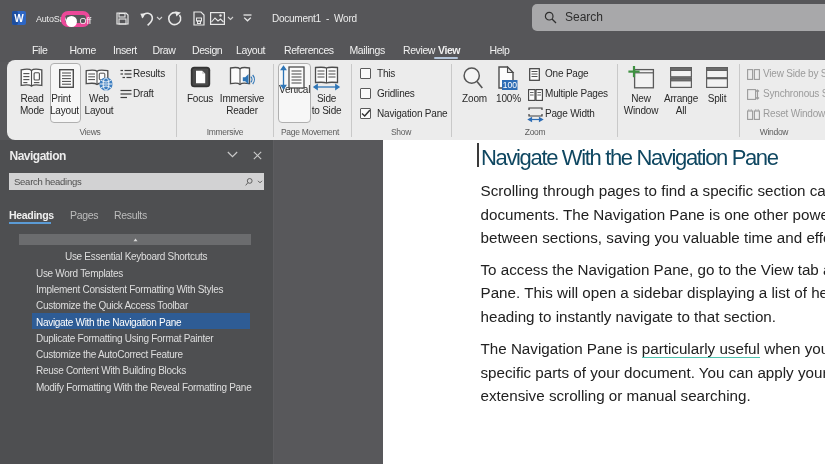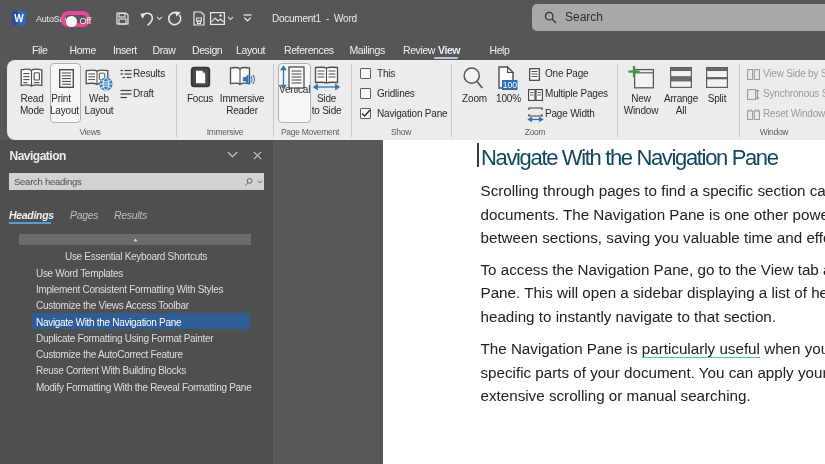--- a/index.html
+++ b/index.html
@@ -38,21 +38,21 @@
 .gray { color:#9b9b9b; }
 
 
 #navpane { position:absolute; left:0; top:140px; width:274px; height:324px; background:#4e4f51; border-right:1px solid #5d5d60; }
 #page { position:absolute; left:383px; top:140px; width:442px; height:324px; background:#ffffff; }
 
 
 #navtitle { position:absolute; left:9.5px; top:149px; font-size:12px; letter-spacing:-0.5px; font-weight:bold; color:#ededed; }
 #nsearch { position:absolute; left:9px; top:173px; width:255px; height:17px; background:#d2d2d3; }
 #nsearch span { position:absolute; left:5px; top:3px; font-size:9.5px; letter-spacing:-0.25px; color:#4f4f4f; }
-.ntab { position:absolute; top:208.5px; font-size:10.5px; letter-spacing:-0.3px; color:#bdbdbd;font-style:italic; }
+.ntab { position:absolute; top:208.5px; font-size:10.5px; letter-spacing:-0.3px; color:#bdbdbd; }
 #hline { position:absolute; left:9px; top:222px; width:42px; height:2px; background:#5b9bd5; }
 #scrollup { position:absolute; left:19px; top:234px; width:232px; height:11px; background:#6b6c6e; }
 .nitem { position:absolute; left:36px; font-size:10px; letter-spacing:-0.3px; color:#dedede; white-space:nowrap; }
 #selitem { position:absolute; left:32px; top:313px; width:218px; height:16.2px; background:#2e5c95; }
 
 
 #cursor { position:absolute; left:477px; top:143px; width:1.5px; height:24px; background:#3a3a3a; }
 h1 { position:absolute; left:481px; top:144.5px; font-size:22px; letter-spacing:-1.35px; font-weight:normal; color:#0f4761; white-space:nowrap; font-family:"Liberation Sans", sans-serif; }
 .bline { position:absolute; left:480.5px; font-size:15.2px; color:#212121; white-space:nowrap; line-height:17px; }
 .ed { border-bottom:1.5px solid #4fc3b0; }
@@ -415,21 +415,21 @@
 
 <div id="scrollup"></div>
 <svg style="left:133px; top:237.5px;" width="5" height="4" viewBox="0 0 5 4">
   <path d="M2.5 0.5 L4.5 3.2 H0.5 Z" fill="#dcdcdc"></path>
 </svg>
 
 <div id="selitem"></div>
 <div class="nitem" style="top:251.3px;margin-left:29px;">Use Essential Keyboard Shortcuts</div>
 <div class="nitem" style="top:267.6px;">Use Word Templates</div>
 <div class="nitem" style="top:283.9px;">Implement Consistent Formatting With Styles</div>
-<div class="nitem" style="top:300.2px;">Customize the Views Access Toolbar</div>
+<div class="nitem" style="top:300.2px;">Customize the Quick Access Toolbar</div>
 <div class="nitem" style="top:316.5px; color:#ffffff;">Navigate With the Navigation Pane</div>
 <div class="nitem" style="top:332.8px;">Duplicate Formatting Using Format Painter</div>
 <div class="nitem" style="top:349.1px;">Customize the AutoCorrect Feature</div>
 <div class="nitem" style="top:365.4px;">Reuse Content With Building Blocks</div>
 <div class="nitem" style="top:381.7px;">Modify Formatting With the Reveal Formatting Pane</div>
 
 <div id="cursor"></div>
 <h1>Navigate With the Navigation Pane</h1>
 
 <div class="bline" style="top:182.4px;">Scrolling through pages to find a specific section can be</div>

